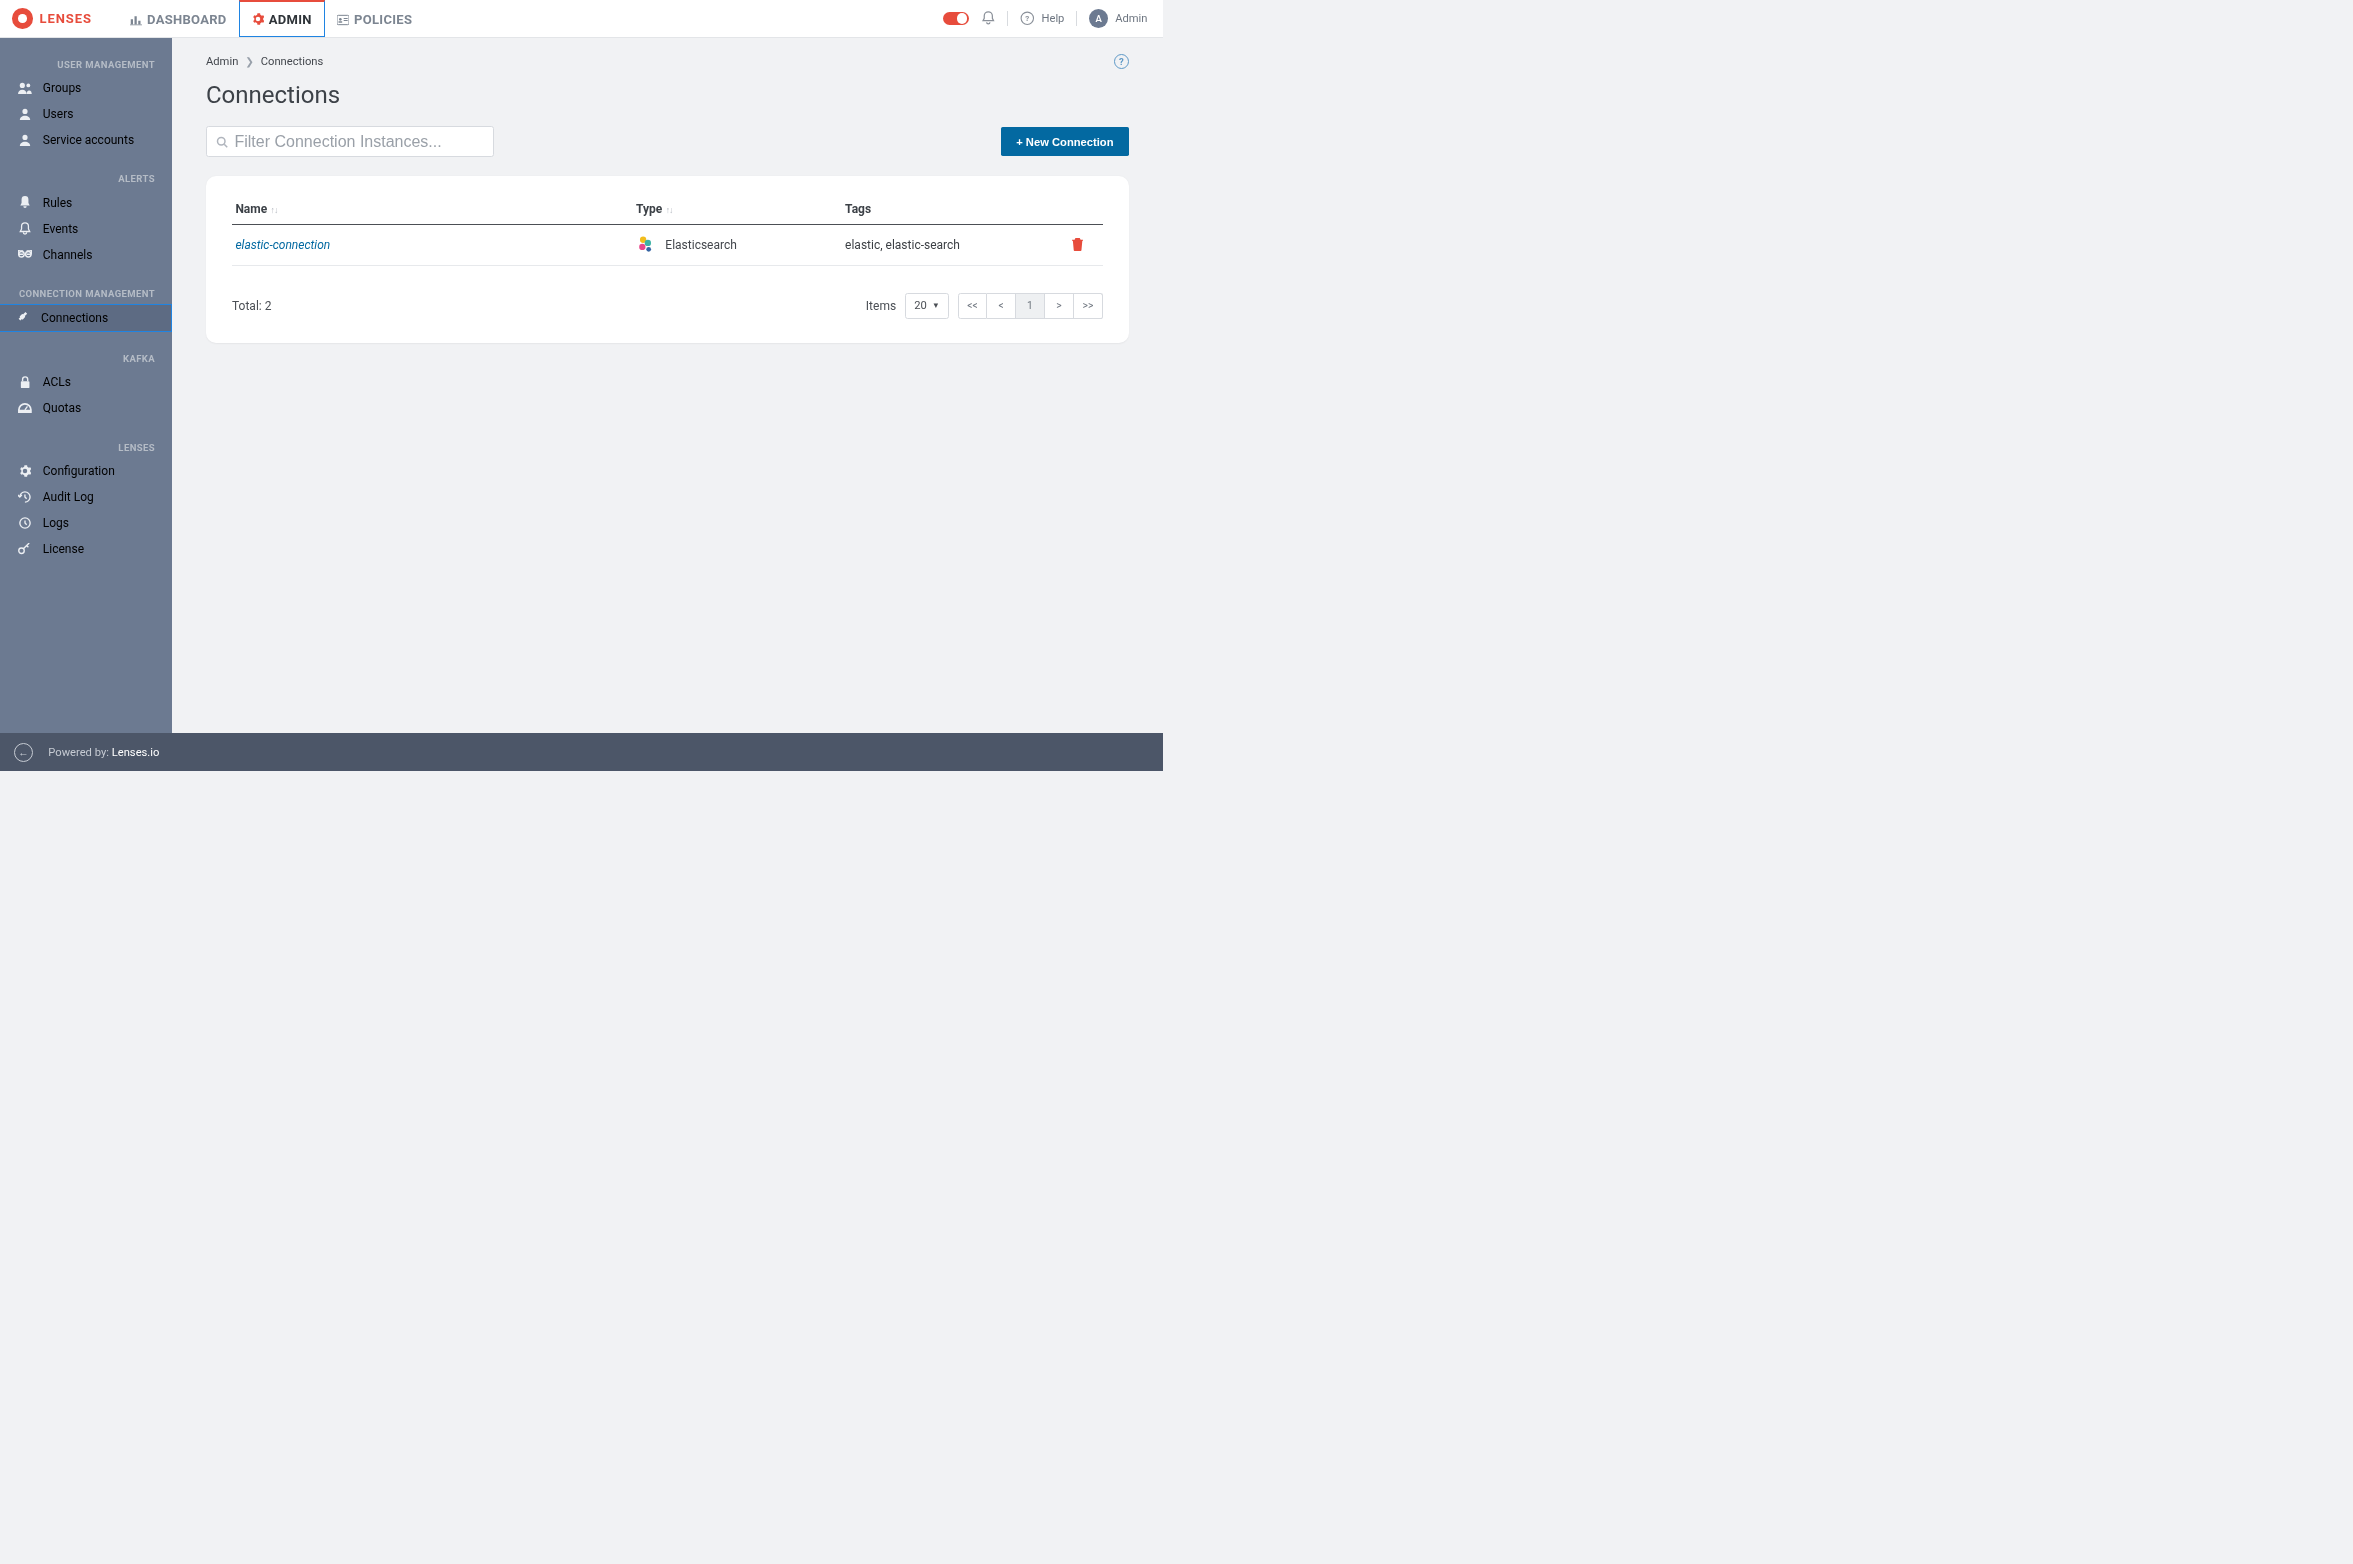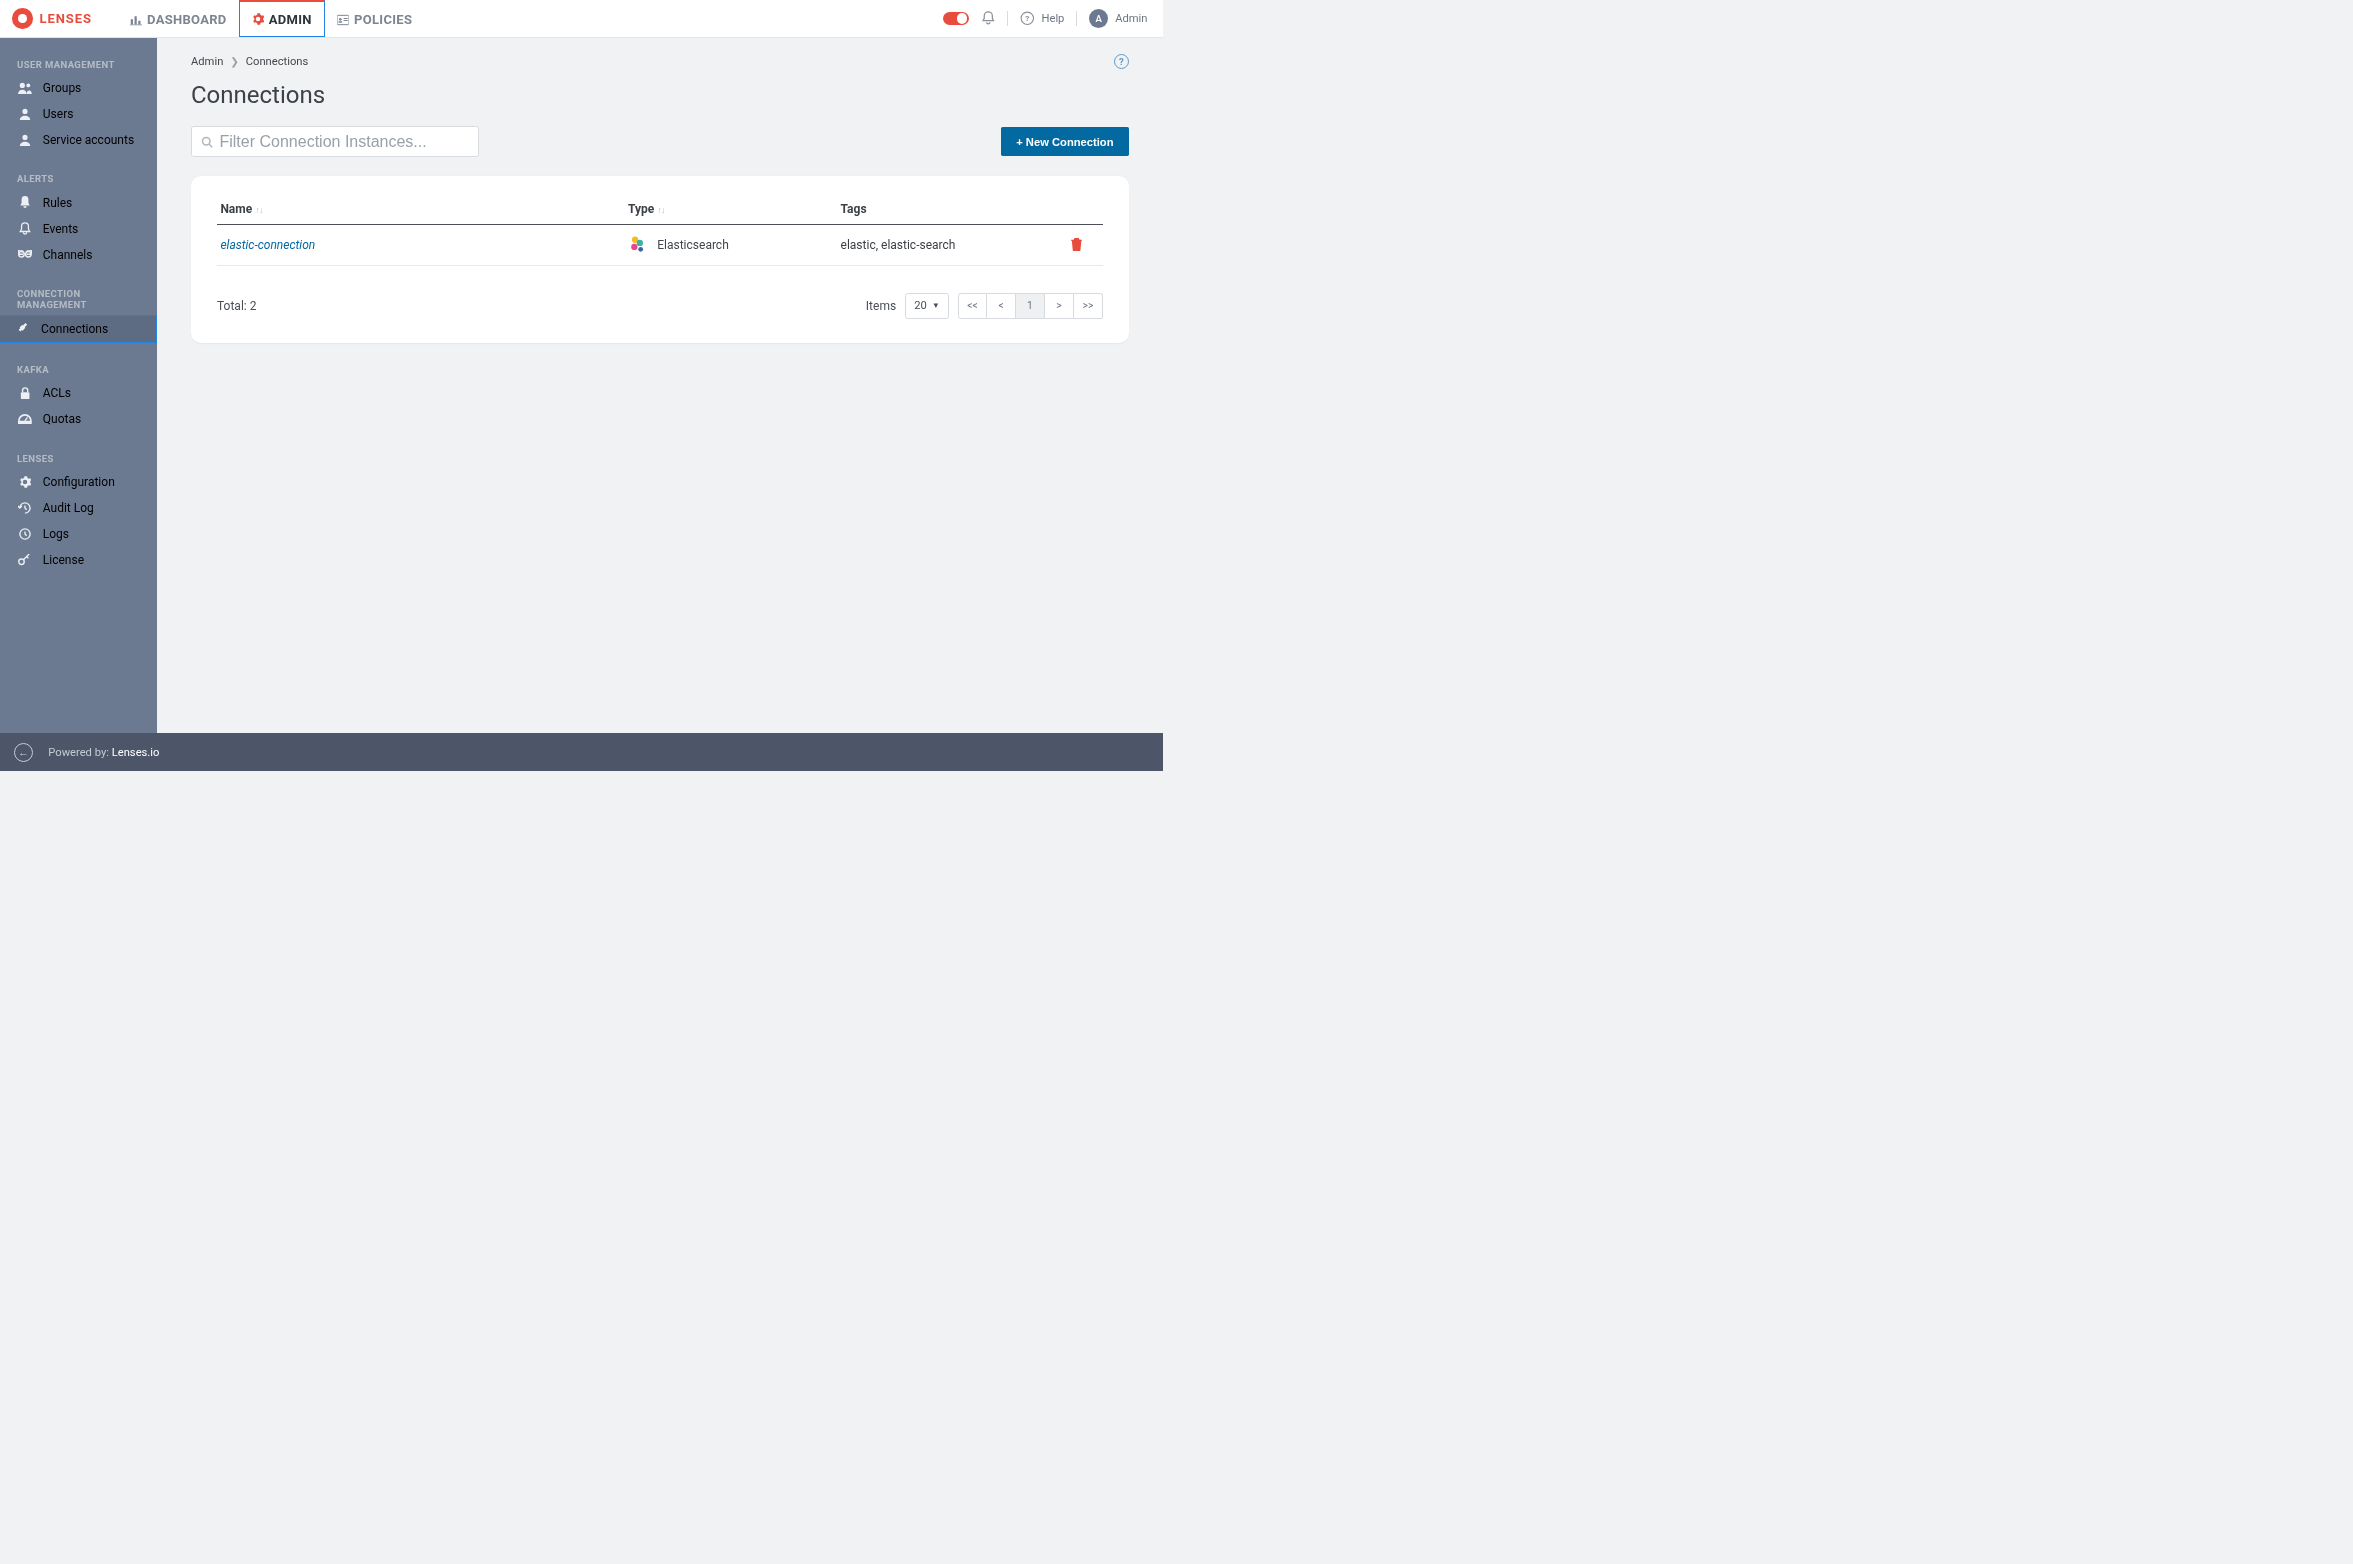--- a/index.html
+++ b/index.html
@@ -62,24 +62,25 @@
   .vdiv { width:0.9px; height:15.5px; background:#d8dbdf; }
   .help-link, .user-chip { display:flex; align-items:center; gap:6.9px; color:#6e7681; font-size:11.2px; cursor:pointer;}
   .avatar { width:19px; height:19px; border-radius:50%; background:#6c7a91; color:#fff; display:flex; align-items:center; justify-content:center; font-size:9.5px; font-weight:600;}
   .toggle { width:26px; height:13.8px; border-radius:8.6px; background:#e74c3c; position:relative;}
   .toggle::after{content:""; width:10.3px; height:10.3px; background:#fff; border-radius:50%; position:absolute; top:1.7px; right:1.7px;}
   .bell-ico, .help-ico { color:#8a9099; }
 
   
   .shell { display:flex; height:calc(771px - 38px - 38px); }
   .sidebar {
-    width:157px; background:#6c7a91; color:#d9dde3;
+    width:172px; background:#6c7a91; color:#d9dde3;
     padding-top:12px;
     flex-shrink:0;
     overflow:hidden;
+    text-align:right;
   }
   .sb-section-title {
     font-size:9.5px; letter-spacing:0.4px; font-weight:700;
     color:#b5bcc6; padding:8.6px 17px 5.2px;
   }
   .sb-item {
     display:flex; align-items:center; gap:10.3px;
     padding:6px 17px; font-size:12px; color:#000000; cursor:pointer;
     white-space: nowrap;
   }

